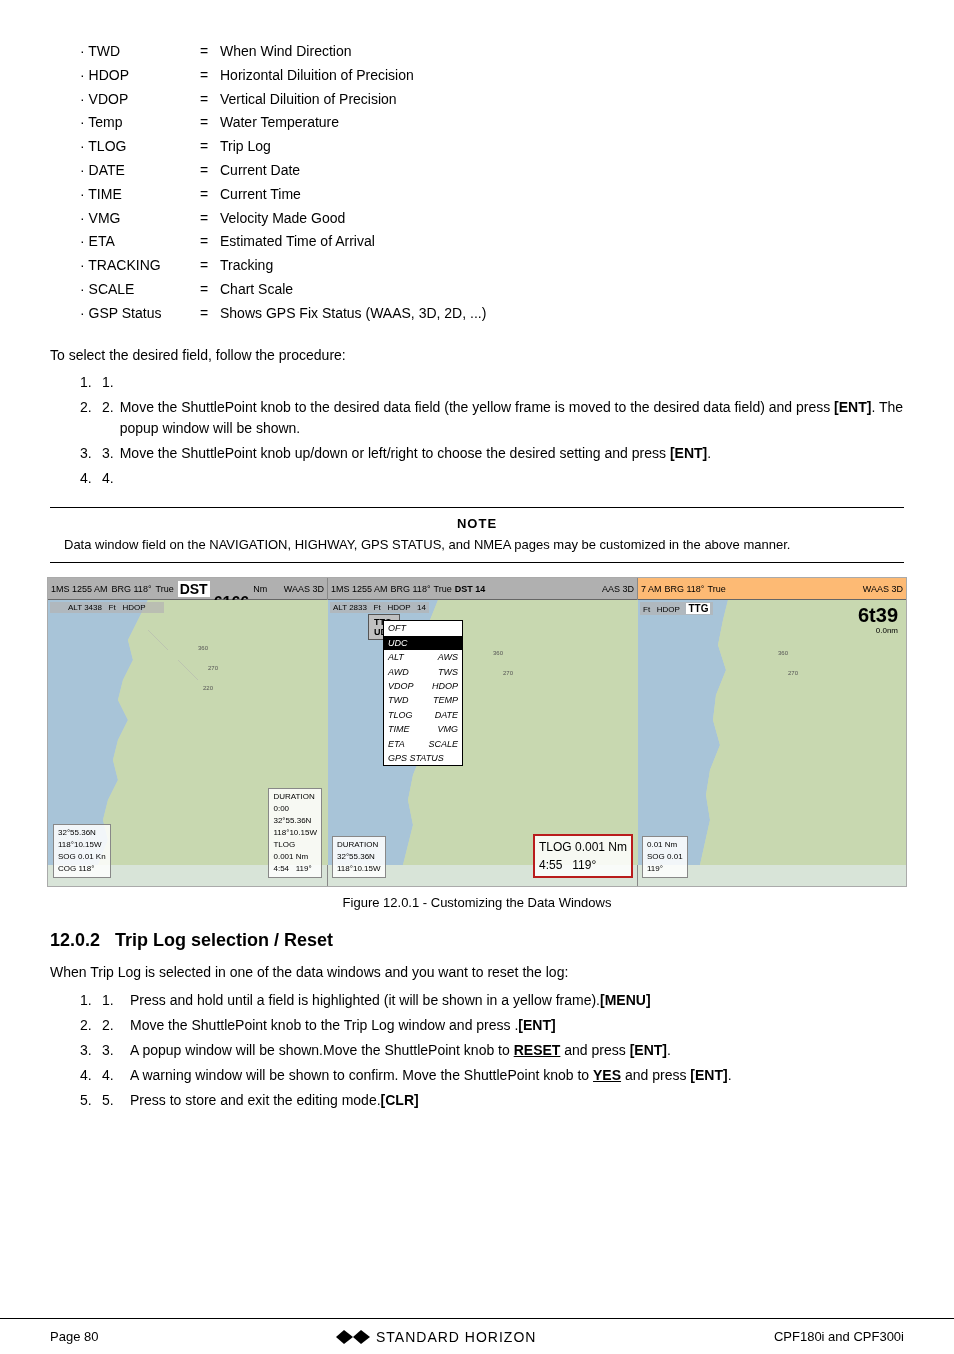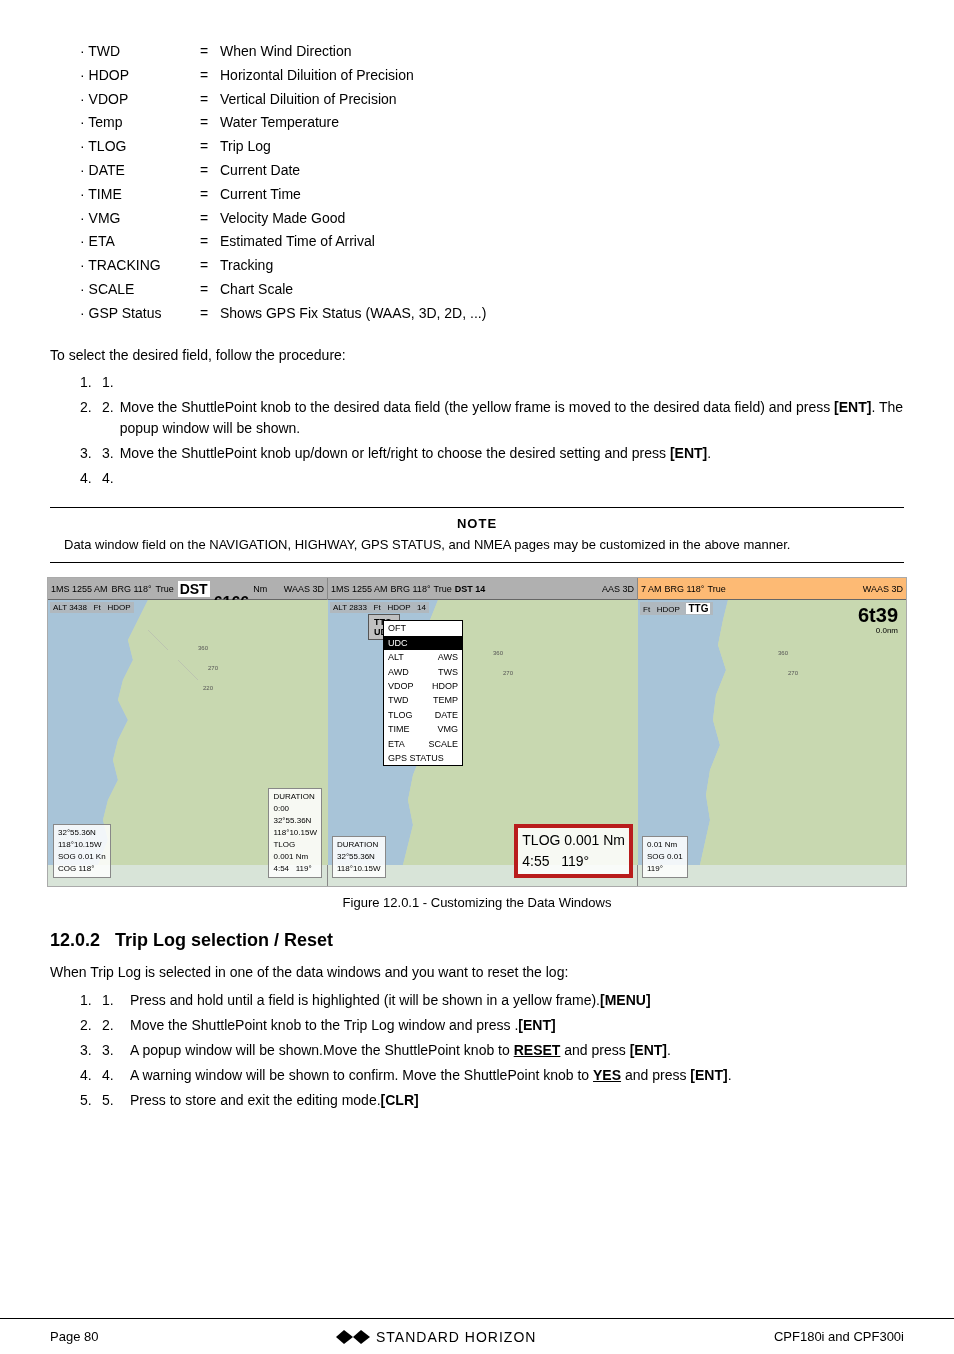--- a/index.html
+++ b/index.html
@@ -178,20 +178,21 @@
       font-size: 9px;
       z-index: 10;
       min-width: 80px;
     }
     .popup-menu .pm-row {
       display: flex;
       justify-content: space-between;
       padding: 0 4px;
       line-height: 1.6;
       gap: 8px;
+      font-style: italic;
     }
     .popup-menu .pm-row.selected {
       background: #000;
       color: #fff;
     }
 
     
     .map-panel-right {
       flex: 1;
       height: 100%;
@@ -360,21 +361,21 @@
 
           <polygon points="100,0 280,0 280,265 50,265 60,240 55,220 60,200 70,180 65,160 70,140 80,120 70,100 75,80 85,60 80,40 90,20" fill="#c8d8b0"></polygon>
 
           <line x1="100" y1="30" x2="120" y2="50" stroke="#b0b0b0" stroke-width="0.5"></line>
           <line x1="130" y1="60" x2="150" y2="80" stroke="#b0b0b0" stroke-width="0.5"></line>
           <text x="150" y="50" font-size="6" fill="#555">360</text>
           <text x="160" y="70" font-size="6" fill="#555">270</text>
           <text x="155" y="90" font-size="6" fill="#555">220</text>
         </svg>
 
-        <div style="position:absolute;top:2px;left:2px;font-size:8px;background:rgba(180,180,180,0.7);padding:1px 3px;">
+        <div style="position:absolute;top:2px;left:2px;font-size:8px;background:rgba(180,180,180,0.7);padding:1px 18px;">
           ALT 3438 &nbsp; Ft &nbsp; HDOP
         </div>
 
         <div class="map-overlay-info">
           <div>32°55.36N</div>
           <div>118°10.15W</div>
           <div>SOG 0.01 Kn</div>
           <div>COG 118°</div>
         </div>
         <div class="map-overlay-info-br">
@@ -454,21 +455,21 @@
           <div class="pm-row">
               <span>GPS STATUS</span>
             </div>
         </div>
 
         <div style="position:absolute;bottom:8px;left:4px;font-size:8px;background:rgba(255,255,255,0.85);border:1px solid #888;padding:2px 4px;line-height:1.5;">
           <div>DURATION</div>
           <div>32°55.36N</div>
           <div>118°10.15W</div>
         </div>
-        <div style="position:absolute;bottom:8px;right:4px;font-size:14px;background:rgba(255,255,255,0.85);border:4px solid #b91c1c;padding:2px 4px;line-height:1.5;">
+        <div style="position:absolute;bottom:8px;right:4px;font-size:12px;background:rgba(255,255,255,0.85);border:2px solid #b91c1c;padding:2px 4px;line-height:1.5;">
           <div>TLOG 0.001 Nm</div>
           <div>4:55 &nbsp; 119°</div>
         </div>
       </div>
     </div>
 
     <div class="map-panel-right">
       <div class="top-bar">
         <span>7 AM</span>
         <span>BRG 118°</span>

